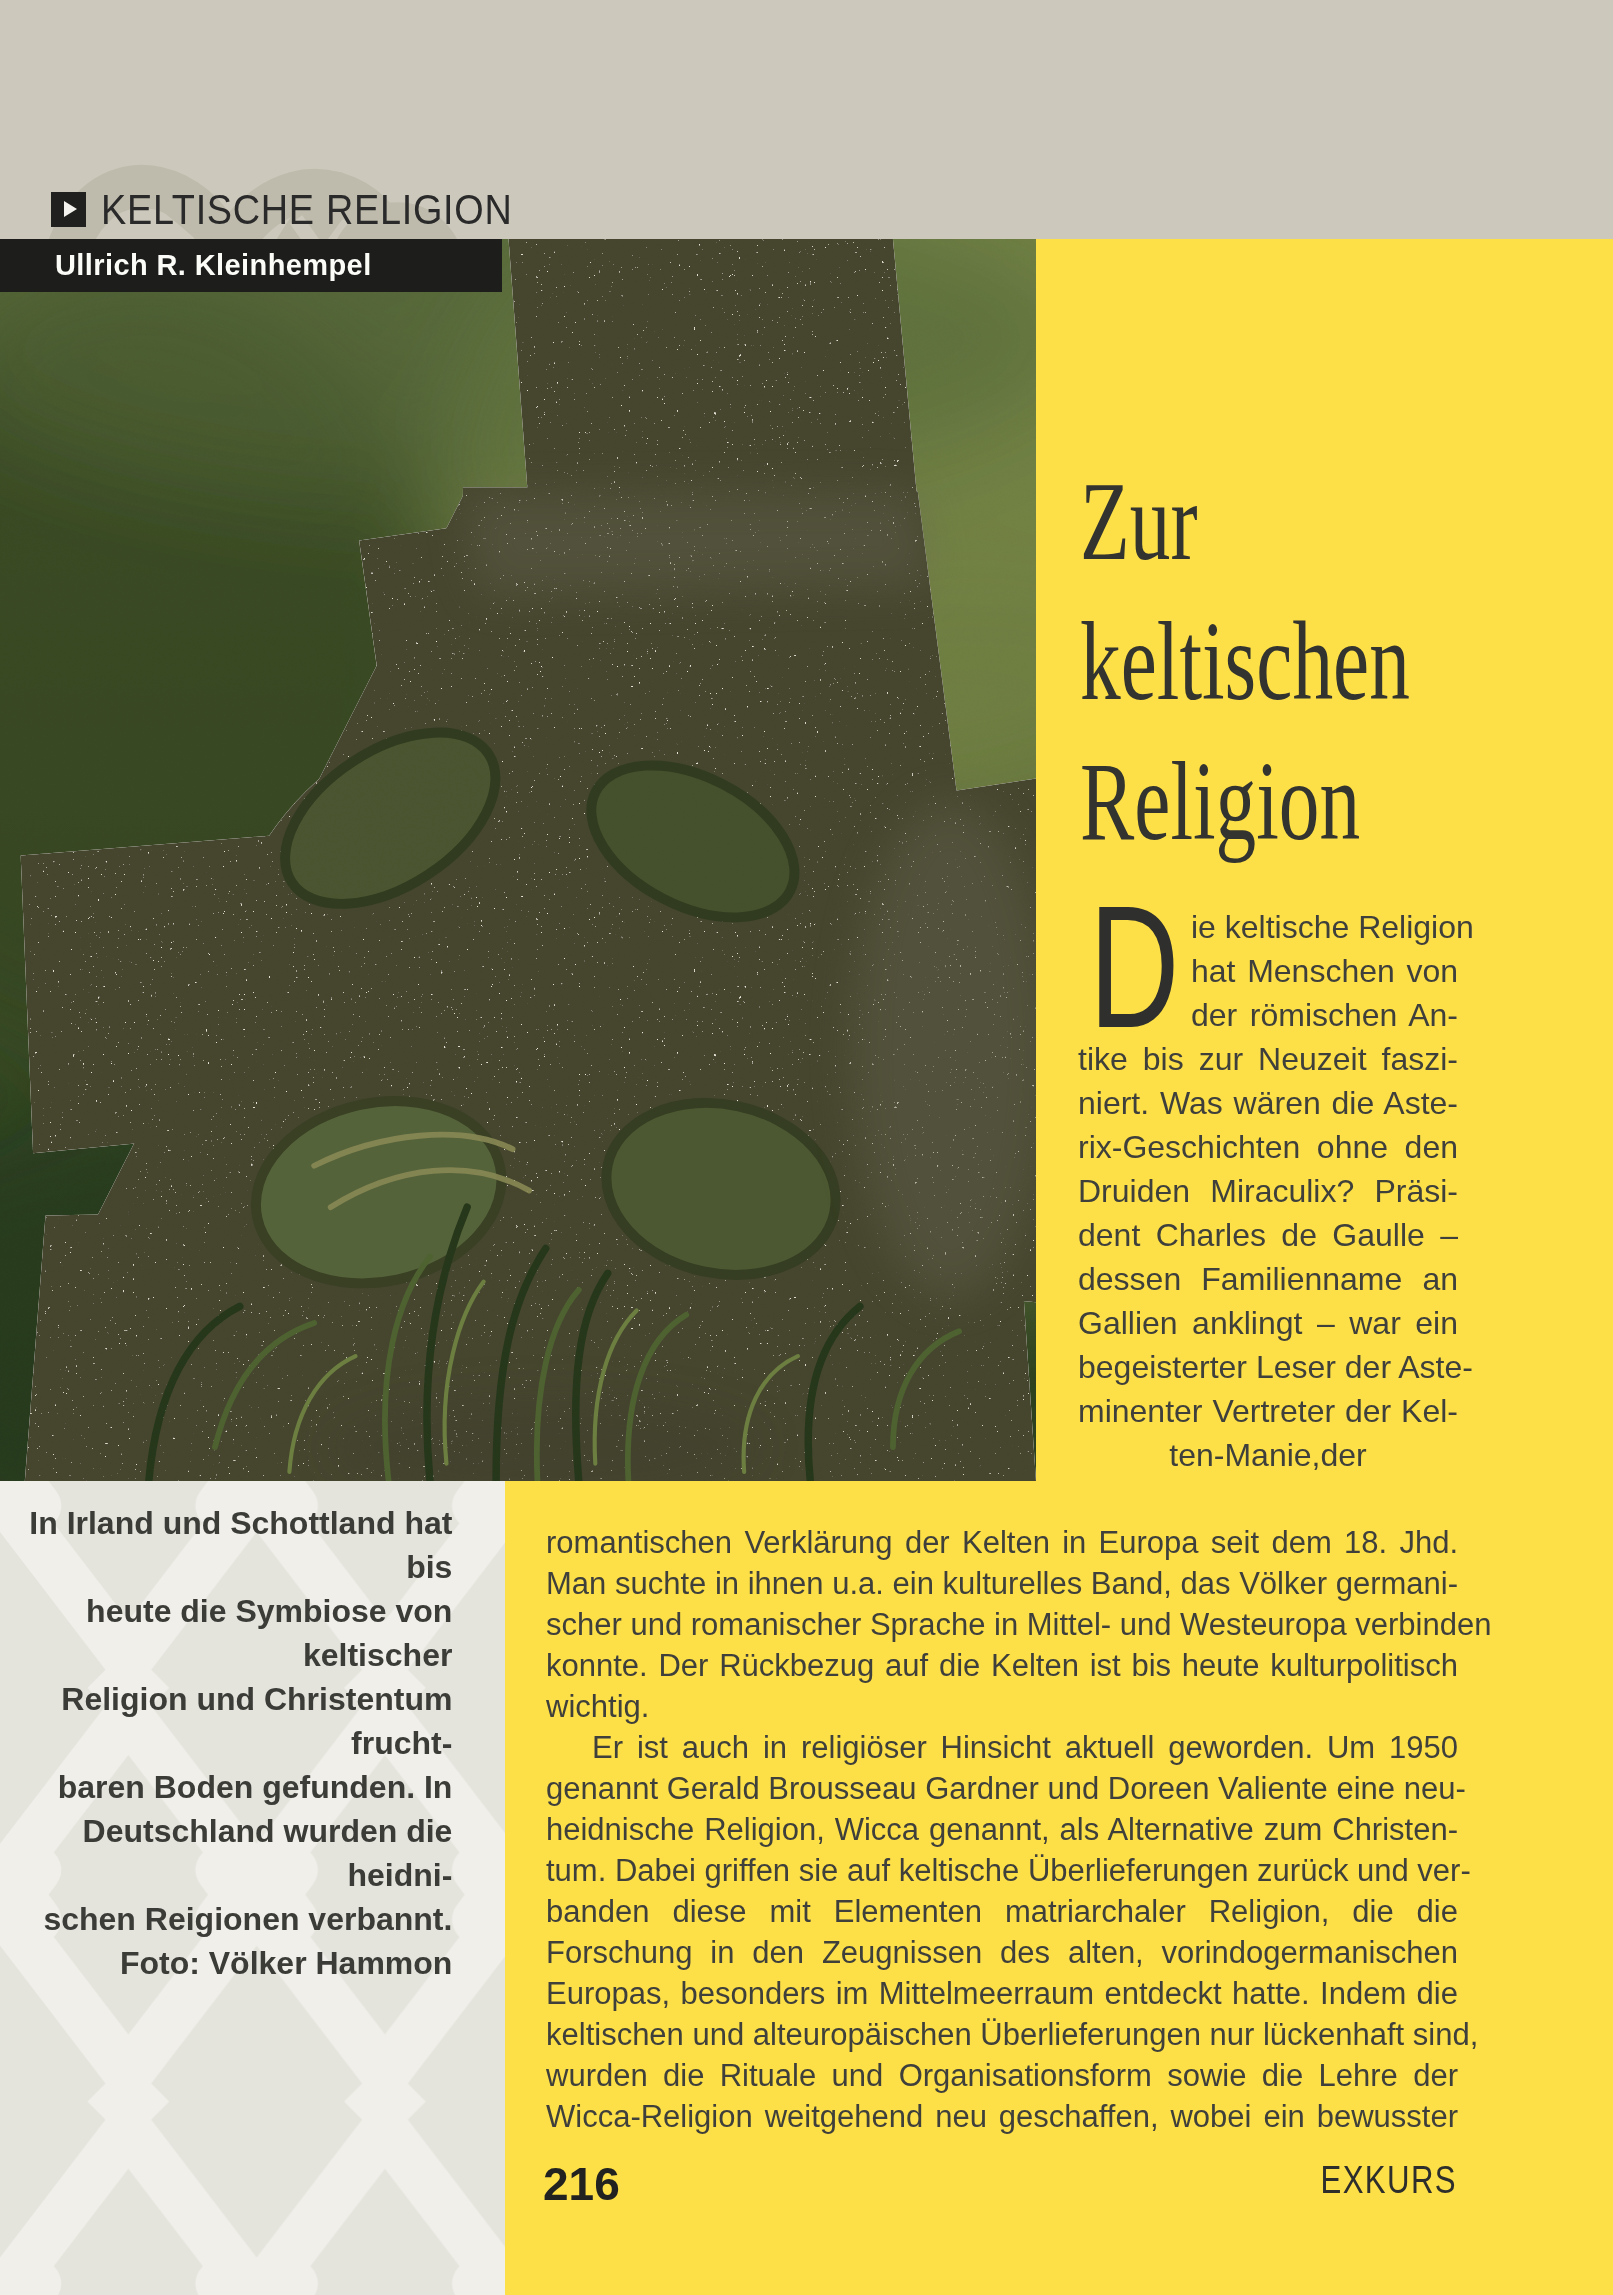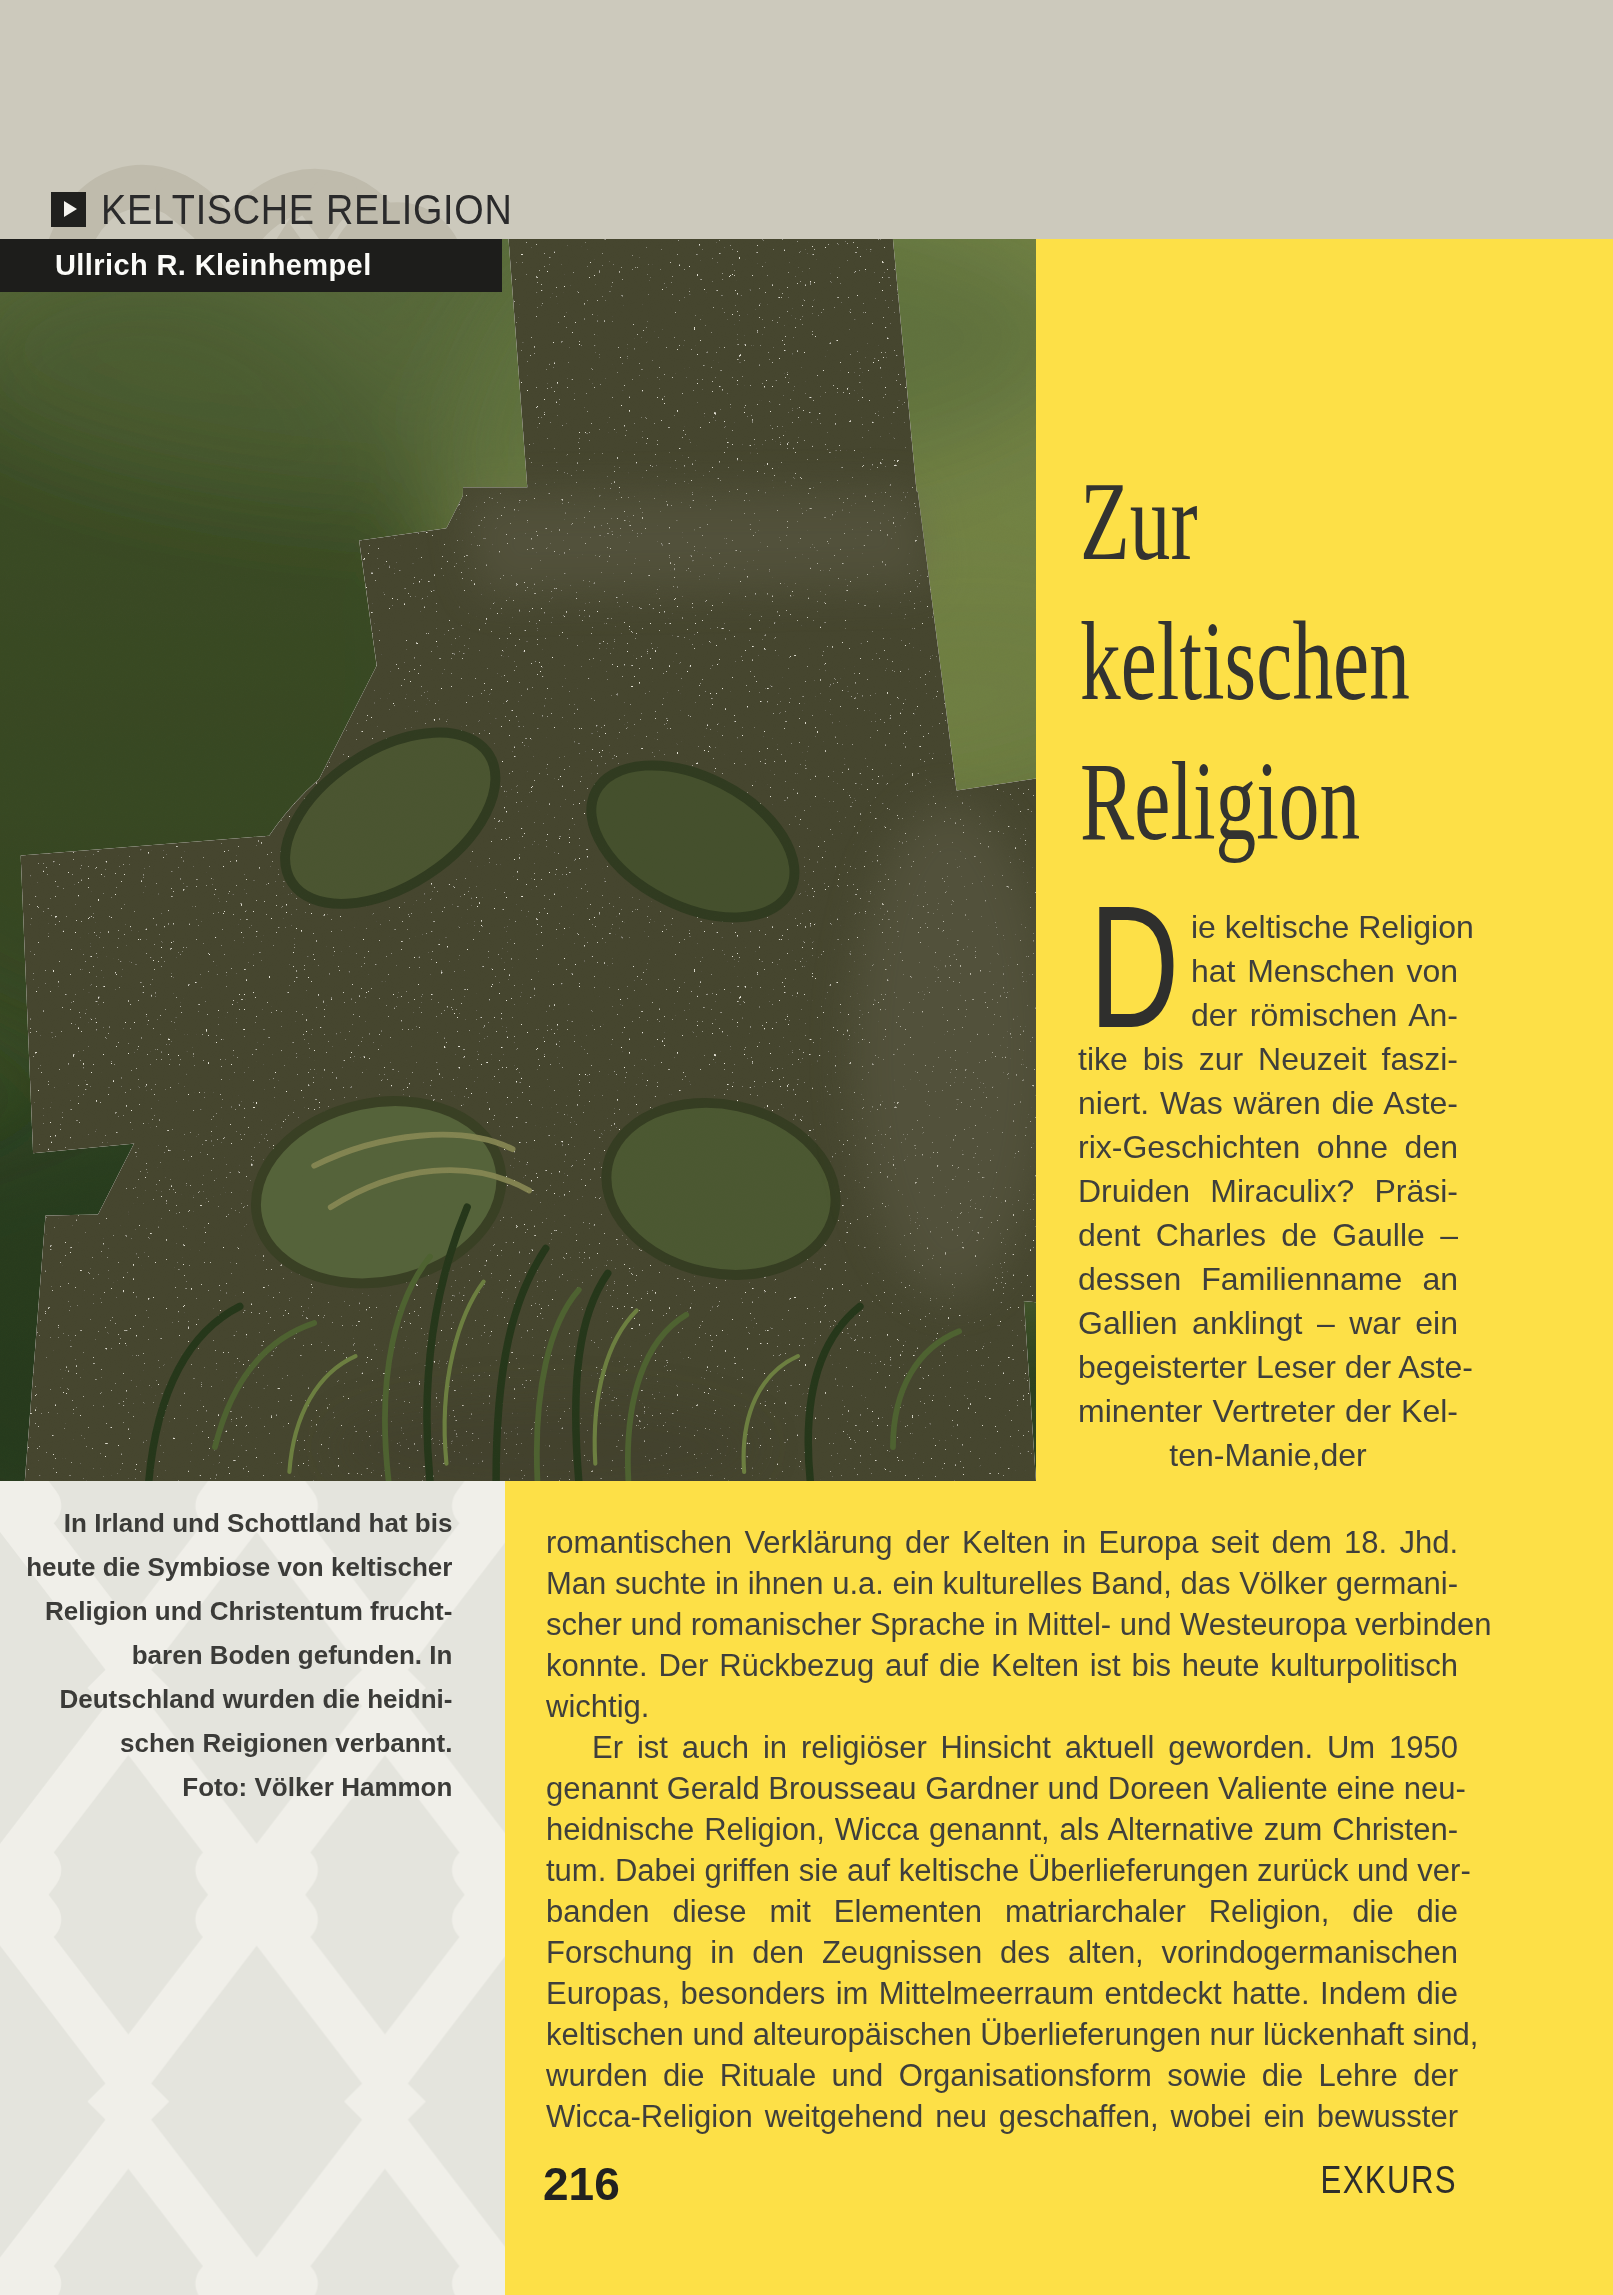--- a/index.html
+++ b/index.html
@@ -21,21 +21,21 @@
   .author-name{margin-left:55px;color:#fbfbf8;font-size:29px;font-weight:700;letter-spacing:0.4px;white-space:nowrap;}
 
   
   .photo{position:absolute;left:0;top:239px;width:1036px;height:1242px;}
 
   
   .strip{position:absolute;left:0;top:1481px;width:505px;height:815px;}
 
   
   .caption{position:absolute;left:12.4px;top:1501px;width:440px;text-align:right;
-           font-size:26px;line-height:44px;font-weight:700;color:#3b3b38;}
+           font-size:32px;line-height:44px;font-weight:700;color:#3b3b38;}
 
   
   .title{position:absolute;left:1080px;top:451px;width:389px;
          font-family:"Liberation Serif",serif;color:#333330;}
   .title .tline{height:140px;font-size:113px;line-height:140px;white-space:nowrap;
                 transform:scaleX(.72);transform-origin:left center;}
 
   
   .narrow{position:absolute;left:1078px;top:905px;width:380px;
           font-size:32px;line-height:44px;color:#3f3f3c;}

